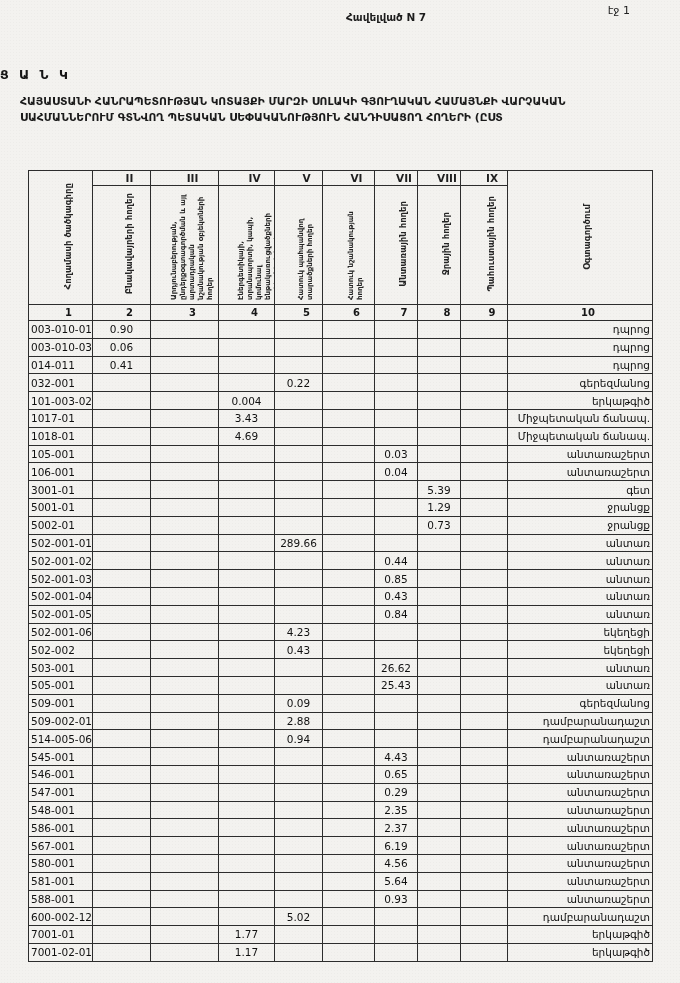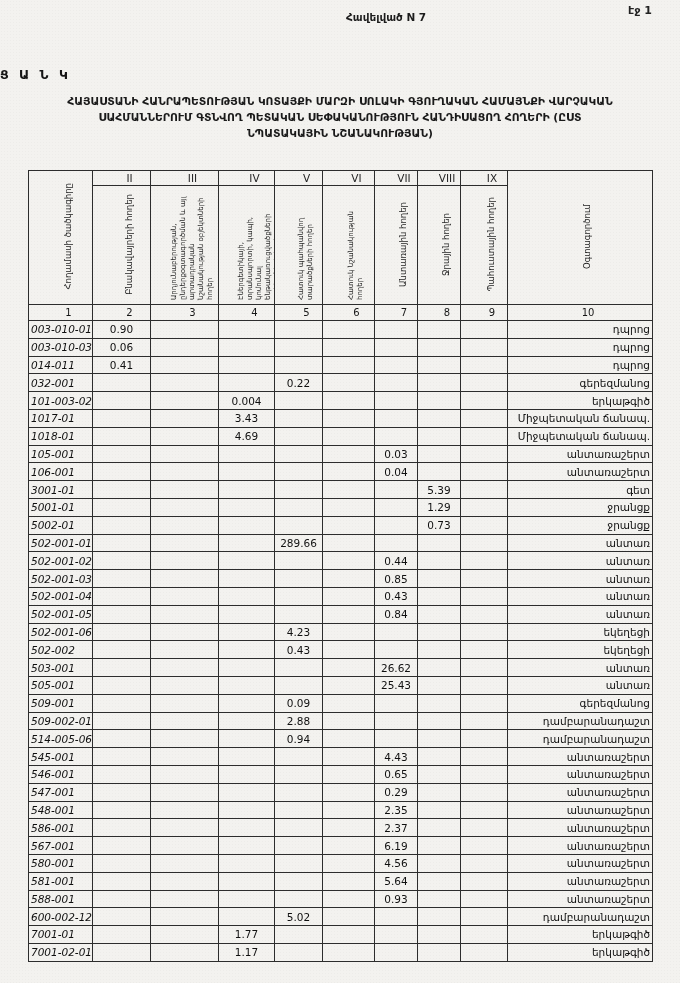--- a/index.html
+++ b/index.html
@@ -12,81 +12,80 @@
   .page{
     position:relative;
     width:680px;height:983px;
     margin:0 auto;
     background:#f3f2ef;
     background-image:radial-gradient(rgba(0,0,0,0.025) 1px, transparent 1px);
     background-size:3px 3px;
     overflow:hidden;
   }
   .page-num{
-    position:absolute;top:4px;right:28px;
-    font-size:11px;font-weight:bold;color:#222;
+    position:absolute;top:4px;right:50px;
+    font-size:11px;font-weight:normal;color:#222;
   }
   .annex{
     position:absolute;top:11px;left:346px;width:290px;
     text-align:left;font-size:10.5px;font-weight:bold;line-height:1.15;color:#1c1c1c;
   }
   .doc-title{
     position:absolute;top:67px;left:0;width:100%;
     font-size:12.5px;font-weight:bold;letter-spacing:3px;color:#151515;
   }
   .doc-subtitle{
     position:absolute;top:94px;left:20px;width:640px;
-    text-align:center;font-size:10.8px;font-weight:bold;line-height:1.5;color:#1a1a1a;
+    text-align:left;font-size:10.8px;font-weight:bold;line-height:1.5;color:#1a1a1a;
   }
   table.land{
     position:absolute;top:170px;left:28px;
     width:624px;border-collapse:collapse;table-layout:fixed;
   }
   table.land th,table.land td{
     border:1px solid #2d2d2d;
     padding:0 2px;
     font-size:10.5px;
     overflow:hidden;white-space:nowrap;
   }
-  table.land thead th{font-weight:normal;vertical-align:middle;text-align:center;padding-left:18px;}
+  table.land thead th{font-weight:bold;vertical-align:middle;text-align:center;padding-left:18px;}
   th.numeral{height:14px;font-size:9.5px;color:#1f1f1f;}
   tr.label-row th{height:118px;}
   tr.number-row th{height:15px;font-size:10px;}
   .vtext{
     display:inline-block;
     writing-mode:vertical-rl;
     transform:rotate(180deg);
     font-size:7px;line-height:1.3;
     max-height:112px;
     white-space:normal;
     text-align:left;
     color:#242424;
   }
   .vtext.big{font-size:8.5px;max-height:138px;}
-  td.cell-code{text-align:left;padding-left:3px;height:16.8px;color:#101010;font-style:italic;}
+  td.cell-code{text-align:left;padding-left:3px;height:16.8px;color:#101010;}
   td.cell-num{text-align:center;height:16.8px;color:#101010;}
   td.cell-note{text-align:right;padding-left:5px;height:16.8px;color:#101010;}
 </style>
 </head>
 <body>
 
 <div class="page">
 
   <div class="page-num">էջ 1</div>
 
   <div class="annex">
     <div>Հավելված N 7</div>
   </div>
 
   <div class="doc-title">Ց Ա Ն Կ</div>
 
   <div class="doc-subtitle">
     <div>ՀԱՅԱՍՏԱՆԻ ՀԱՆՐԱՊԵՏՈՒԹՅԱՆ ԿՈՏԱՅՔԻ ՄԱՐԶԻ ՍՈԼԱԿԻ ԳՅՈՒՂԱԿԱՆ ՀԱՄԱՅՆՔԻ ՎԱՐՉԱԿԱՆ</div>
     <div>ՍԱՀՄԱՆՆԵՐՈՒՄ ԳՏՆՎՈՂ ՊԵՏԱԿԱՆ ՍԵՓԱԿԱՆՈՒԹՅՈՒՆ ՀԱՆԴԻՍԱՑՈՂ ՀՈՂԵՐԻ (ԸՍՏ</div>
-    <div>ՆՊԱՏԱԿԱՅԻՆ ՆՇԱՆԱԿՈՒԹՅԱՆ)</div>
   </div>
 
   <table class="land">
     <colgroup>
       <col style="width:64px">
         <col style="width:58px">
         <col style="width:68px">
       <col style="width:56px">
         <col style="width:48px">
         <col style="width:52px">

